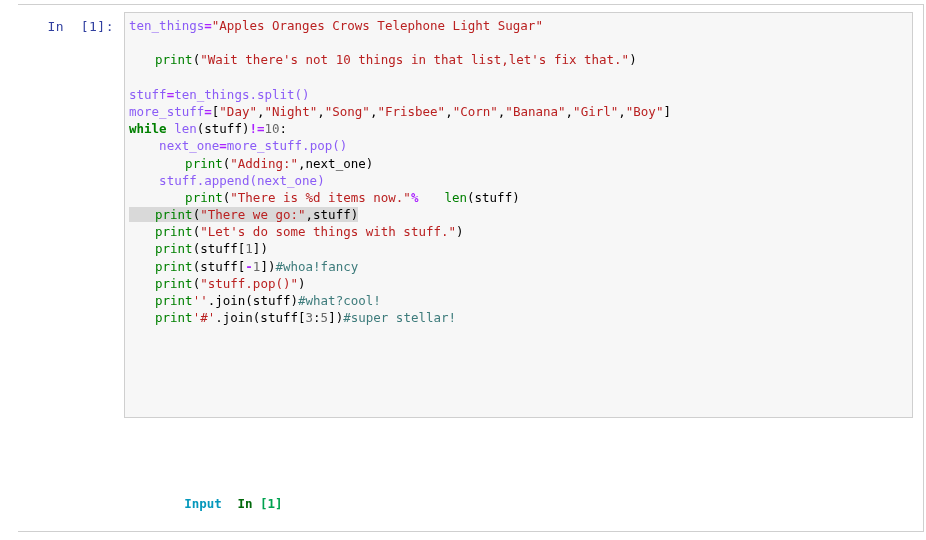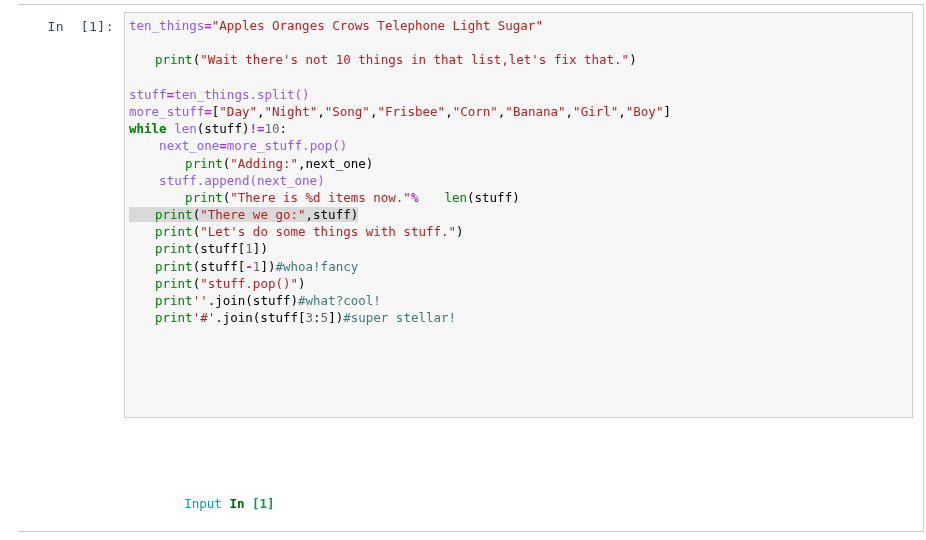--- a/index.html
+++ b/index.html
@@ -107,22 +107,22 @@
     position: absolute;
     left: 106px;
     top: 420px;
     width: 789px;
     font-family: "DejaVu Sans Mono", monospace;
     font-size: 12.5px;
     line-height: 17.4px;
     white-space: pre;
   }
   .output .oln { white-space: pre; height: 17.4px; }
-  .o-input  { color: #0598bc; font-weight: normal; }
-  .o-in     { color: #00680a; font-weight: bold; }
+  .o-input  { color: #0598bc; font-weight: bold; }
+  .o-in     { color: #00680a; font-weight: bold; margin-left: 8px; }
   .o-count  { color: #00a250; font-weight: bold; }
 </style>
 </head>
 <body>
 
 <div class="select-bar"></div>
 
 <div class="notebook-page">
 
   <div class="cell">

